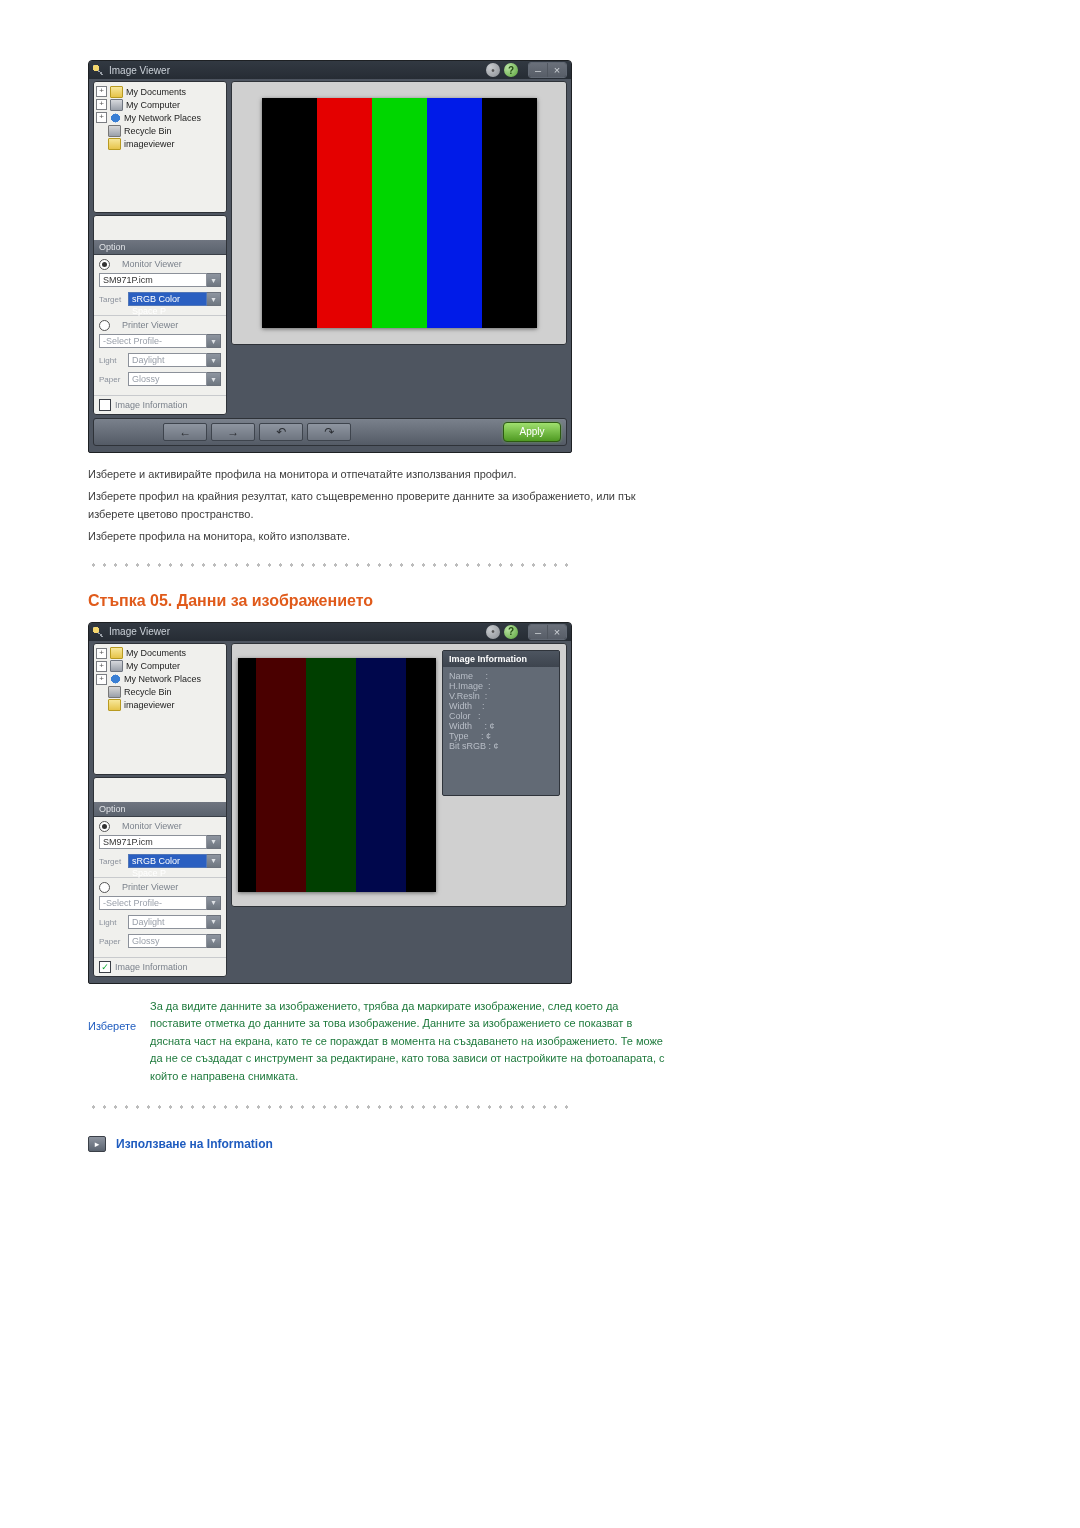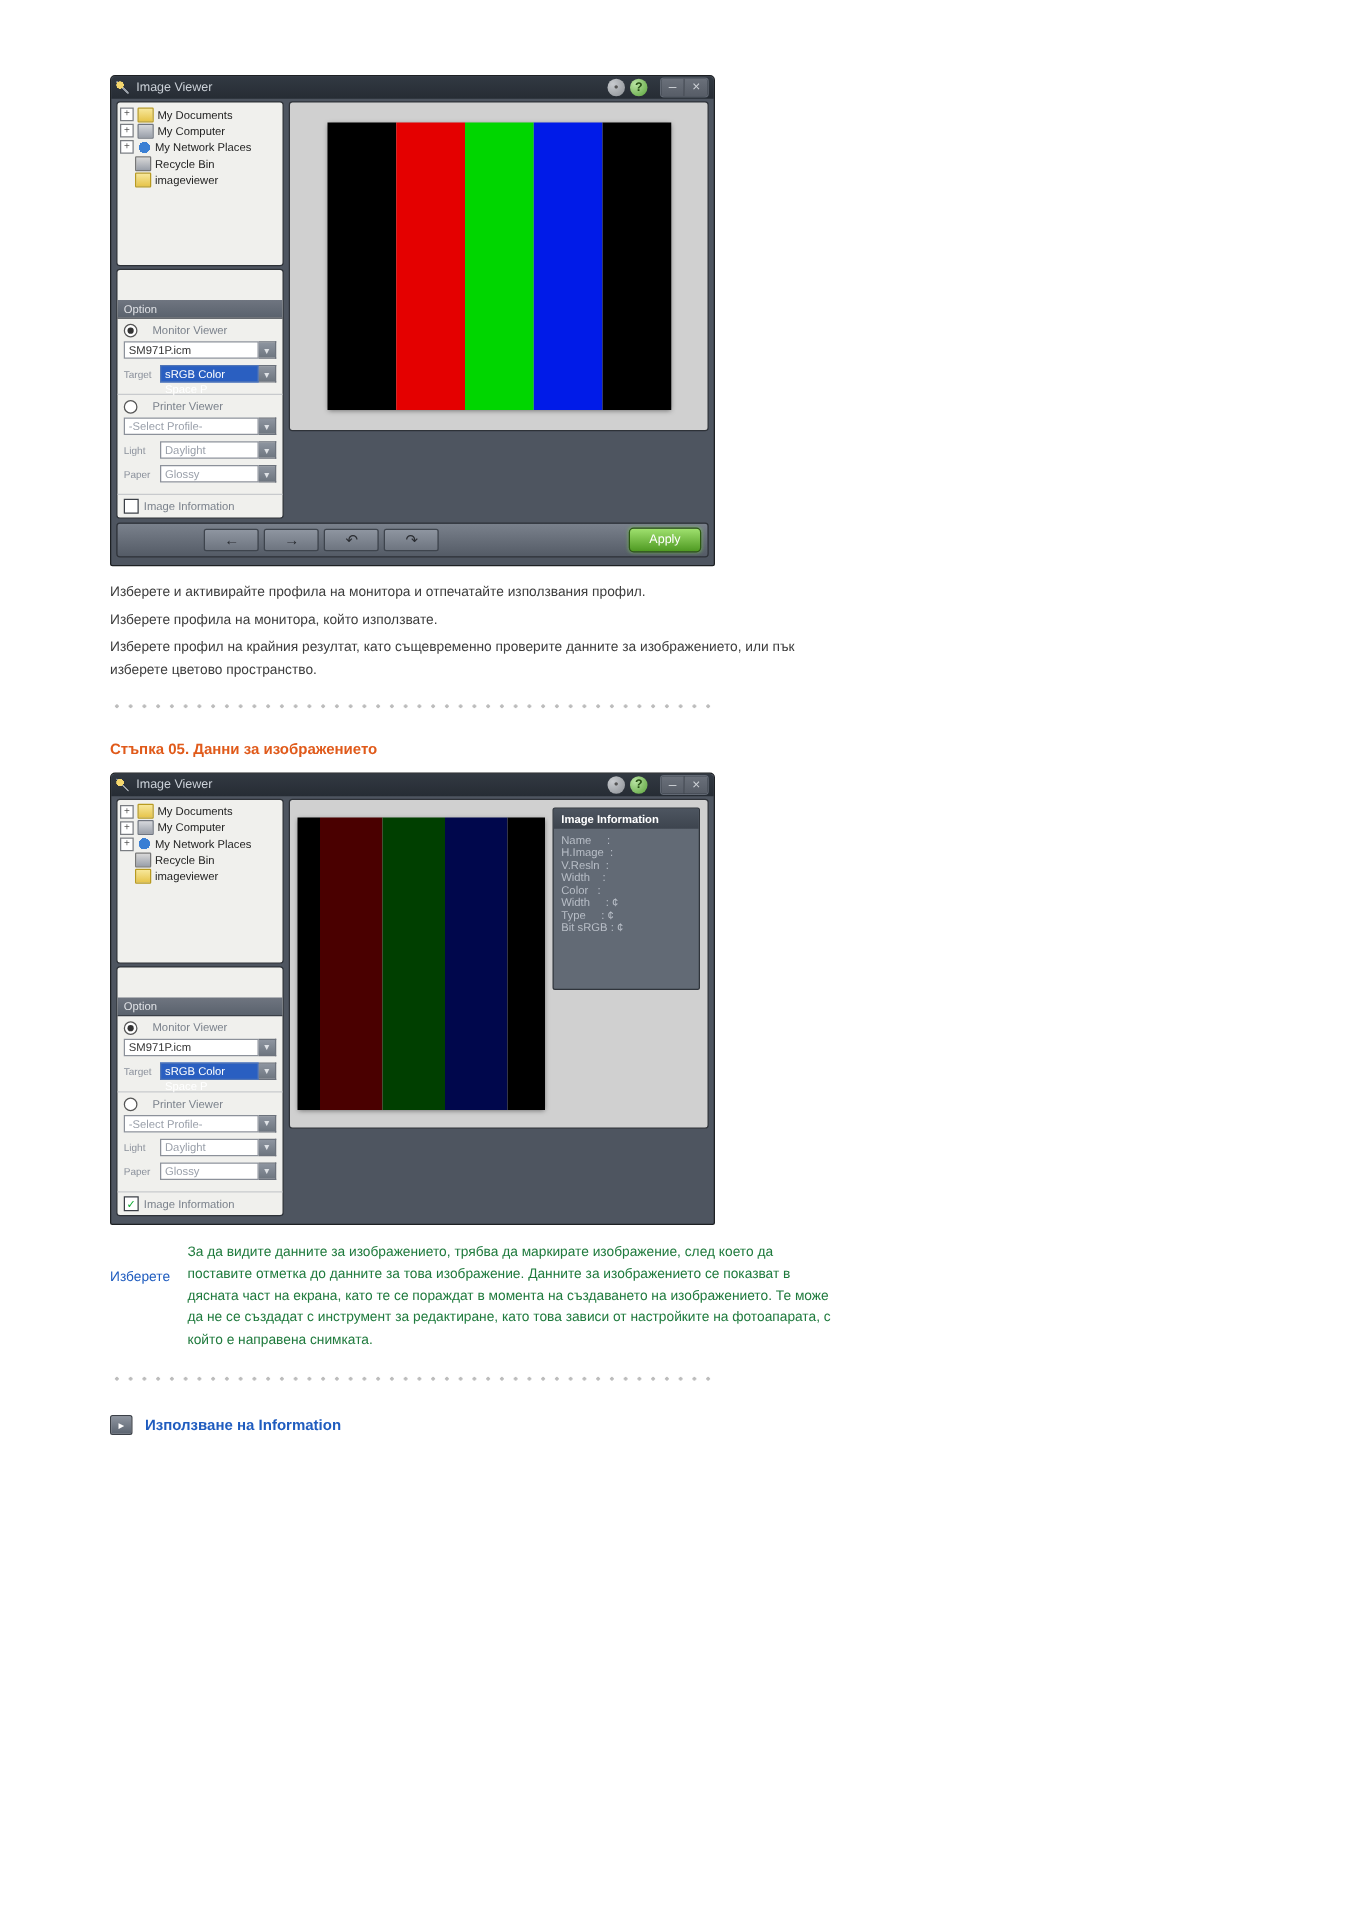--- a/index.html
+++ b/index.html
@@ -169,21 +169,21 @@
   .info-pop .rows div { white-space: pre; font-family: Verdana, Arial, sans-serif; }
 
   
   .body-text { font-size: 11px; color: #3d3d3d; line-height: 1.65; margin: 12px 0 0 0; width: 580px;}
   .dot-rule {
     width: 485px; height: 6px; margin: 16px 0 24px 0;
     background-image: radial-gradient(circle, #bcbcbc 1.5px, transparent 1.6px);
     background-size: 11px 6px;
   }
   .step-head {
-    font-size: 12px; font-weight: bold; color: #e05a1a; margin-bottom: 12px;
+    font-size: 16px; font-weight: bold; color: #e05a1a; margin-bottom: 12px;
   }
   .attention-tbl { display: flex; gap: 14px; width: 580px; margin-top: 14px;}
   .attention-lbl { color: #1f5cbf; font-size: 11px; padding-top: 22px;}
   .attention-txt { color: #1f7a3d; font-size: 11px; line-height: 1.6; }
   .sec-head { display: flex; align-items: center; gap: 10px; margin-top: 26px;}
   .sec-icn {
     width: 16px; height: 14px; background: linear-gradient(#8e95a0,#5b6470);
     border: 1px solid #3a3f47; border-radius: 2px;
     display: flex; align-items: center; justify-content: center; color:#fff; font-size:9px;
   }
@@ -304,22 +304,22 @@
         <span class="nav-btn">→</span>
         <span class="nav-btn">↶</span>
         <span class="nav-btn">↷</span>
       </div>
       <div style="flex:1"></div>
       <div class="apply-btn">Apply</div>
     </div>
   </div>
 
   <div class="body-text">Изберете и активирайте профила на монитора и отпечатайте използвания профил.</div>
+  <div class="body-text" style="margin-top:4px">Изберете профил на крайния резултат, като същевременно проверите данните за изображението, или пък изберете цветово пространство.</div>
   <div class="body-text" style="margin-top:4px">Изберете профила на монитора, който използвате.</div>
-  <div class="body-text" style="margin-top:4px">Изберете профил на крайния резултат, като същевременно проверите данните за изображението, или пък изберете цветово пространство.</div>
 
   <div class="dot-rule"></div>
 
   <div class="step-head">Стъпка 05. Данни за изображението</div>
 
   <div class="app-window">
     <div class="titlebar">
       <span class="wand"></span>
       <span>Image Viewer</span>
       <span class="spacer"></span>

